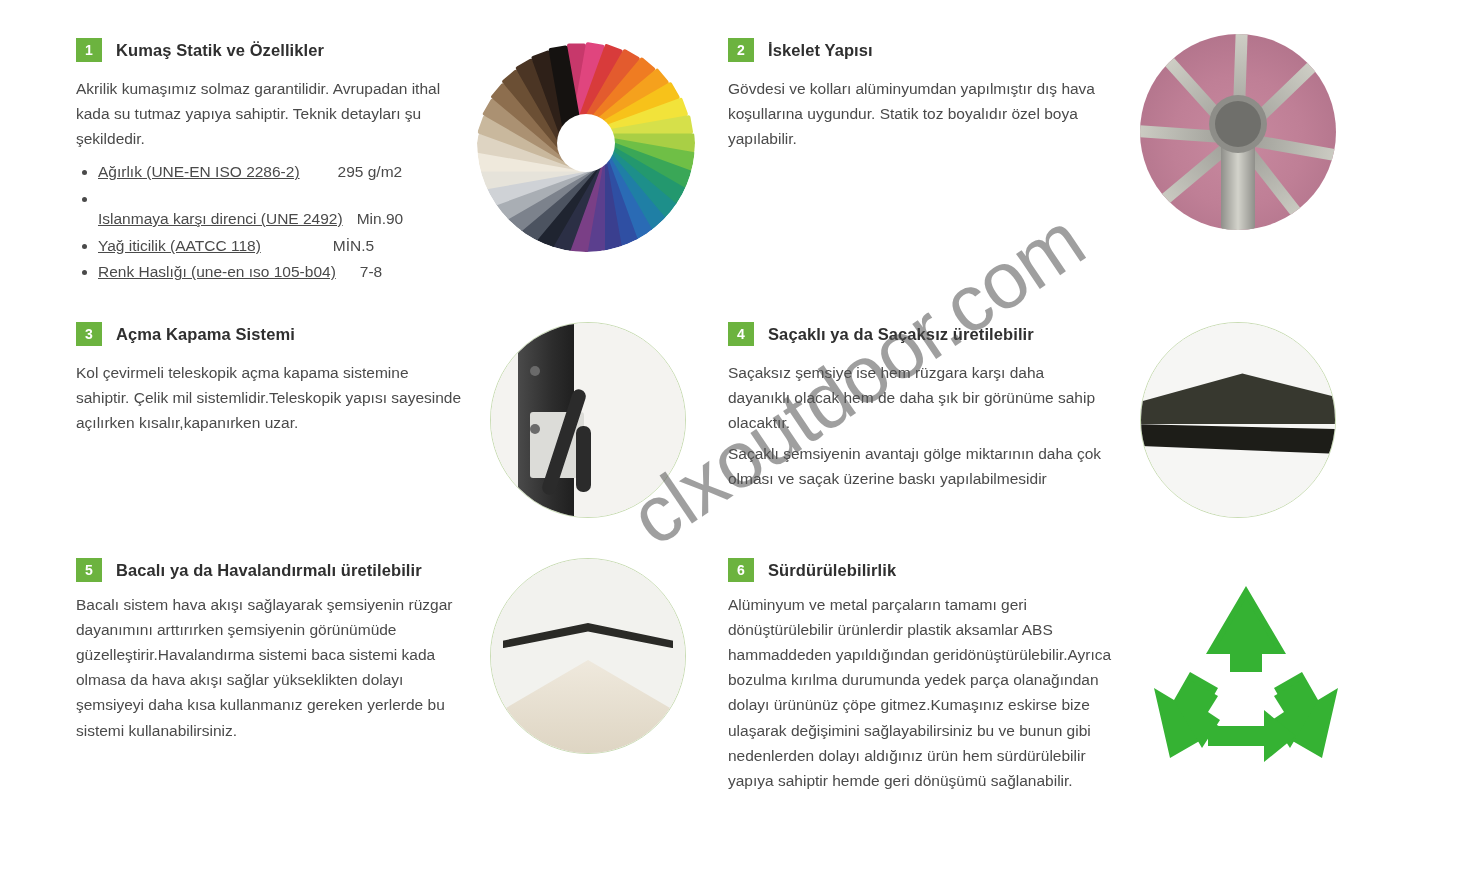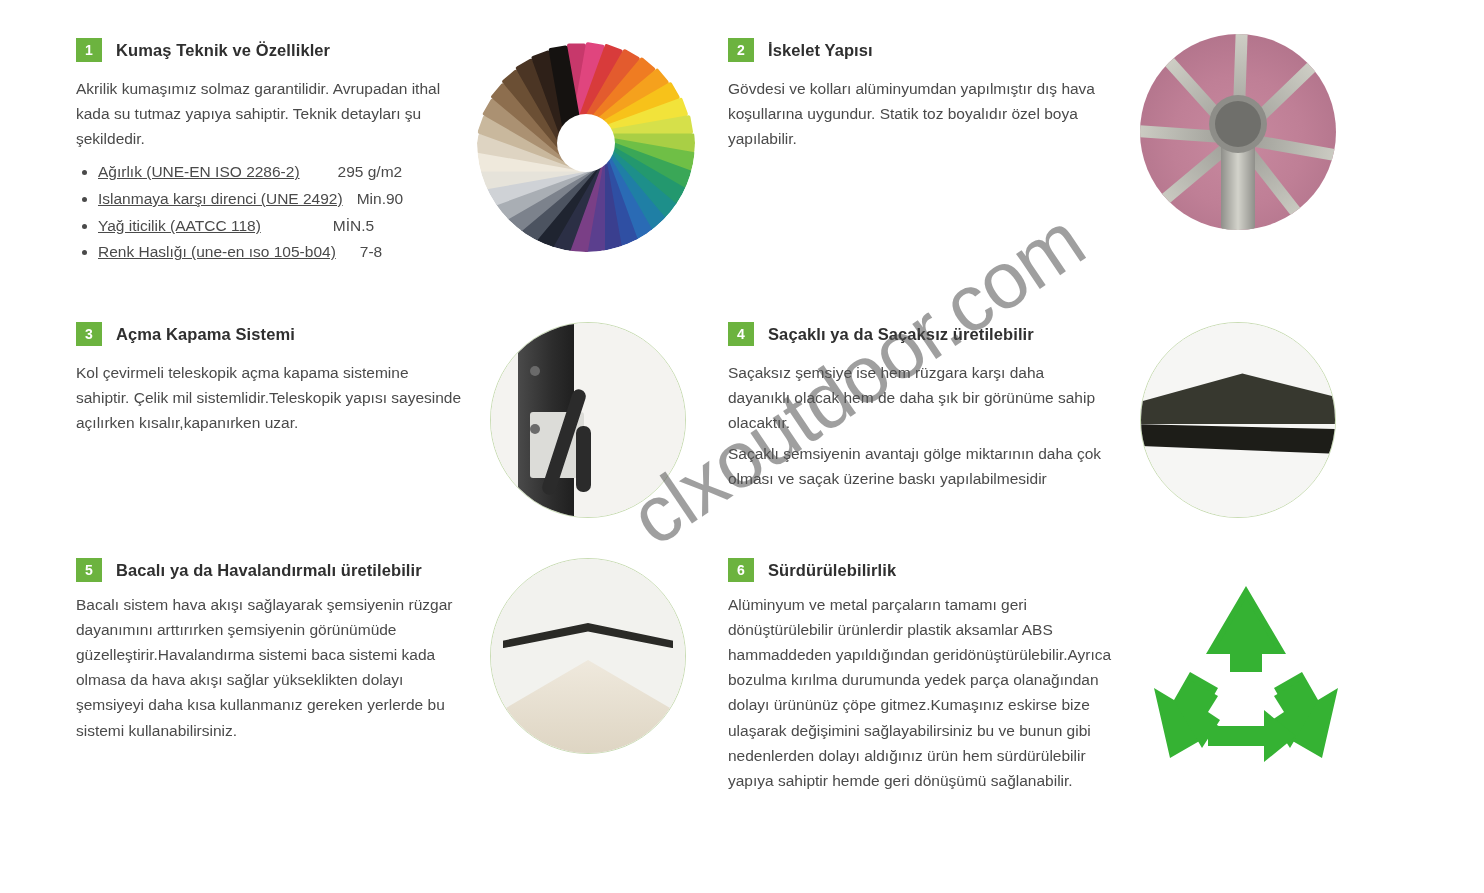--- a/index.html
+++ b/index.html
@@ -278,30 +278,30 @@
   }
 </style>
 </head>
 <body>
 
 <div class="page">
 
   <div class="feature" style="left:76px; top:38px; width:400px;">
     <div class="feature-head">
       <div class="num-badge">1</div>
-      <div class="feature-title">Kumaş Teknik ve Özellikler</div>
+      <div class="feature-title">Kumaş Statik ve Özellikler</div>
     </div>
     <div class="feature-body">
       <p>Akrilik kumaşımız solmaz garantilidir. Avrupadan ithal kada su tutmaz yapıya sahiptir. Teknik detayları şu şekildedir.</p>
       <ul>
         <li>
           <span class="spec-row">Ağırlık (UNE-EN ISO 2286-2)</span><span class="spec-val" style="margin-left:38px;">295 g/m2</span>
         </li>
         <li>
-          <span class="spec-row">Islanmaya karşı direnci (UNE 2492)</span><span class="spec-val" style="margin-left:14px;">Min.90</span>
+          <span class="spec-row">Islanmaya karşı direnci (UNE 2492)</span><span class="spec-val" style="margin-left:14px;margin-top:20px;">Min.90</span>
         </li>
         <li>
           <span class="spec-row">Yağ iticilik (AATCC 118)</span><span class="spec-val" style="margin-left:72px;">MİN.5</span>
         </li>
         <li>
           <span class="spec-row">Renk Haslığı (une-en ıso 105-b04)</span><span class="spec-val" style="margin-left:24px;">7-8</span>
         </li>
       </ul>
     </div>
   </div>

